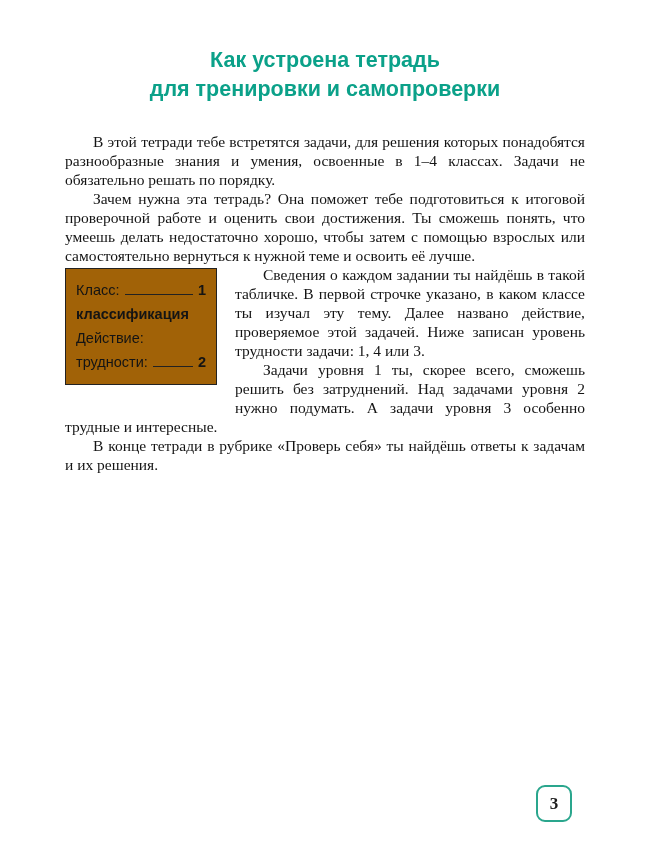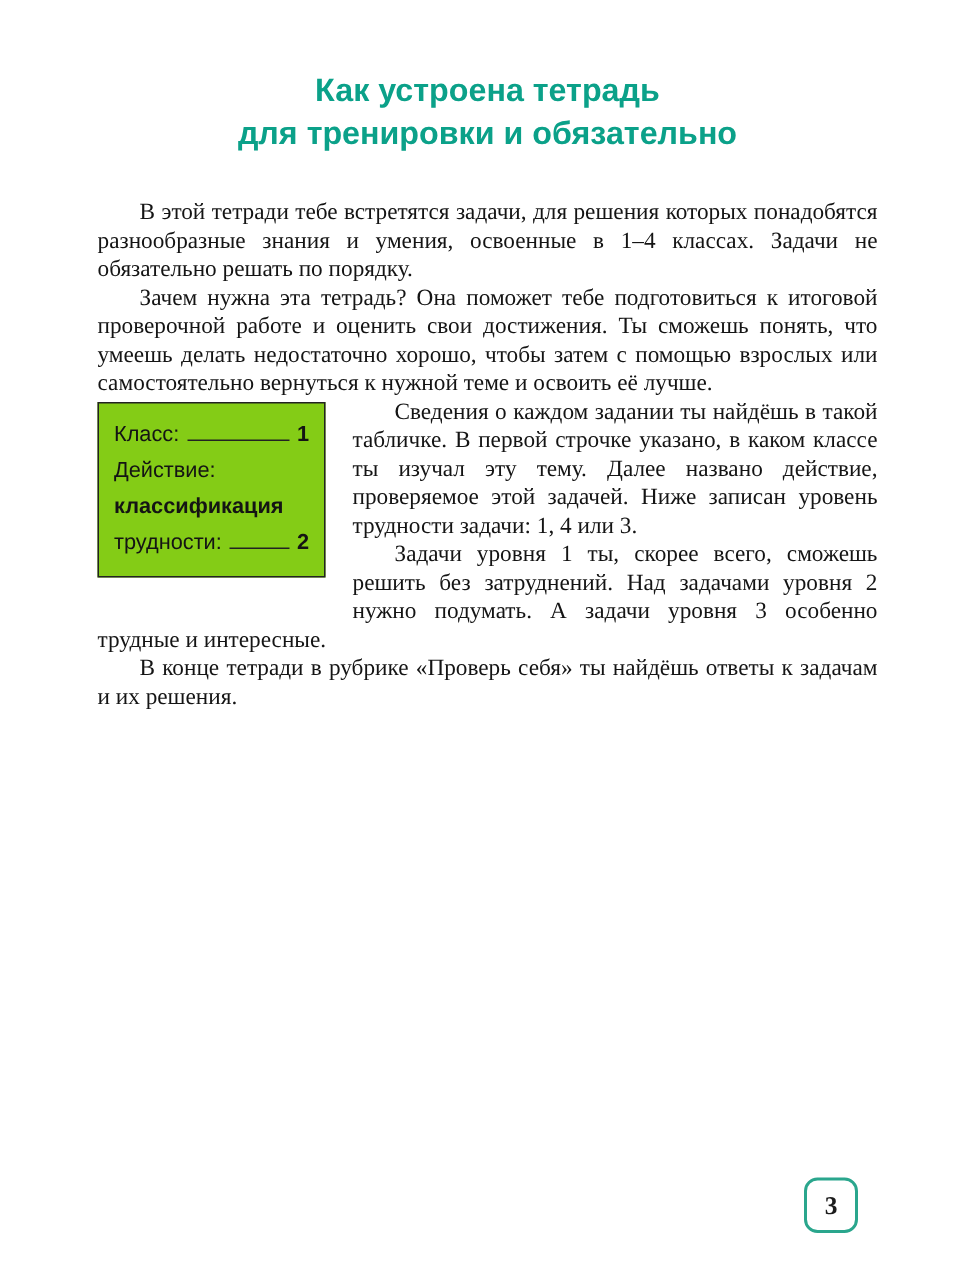--- a/index.html
+++ b/index.html
@@ -39,21 +39,21 @@
   .info-box {
     float: left;
     width: 152px;
     border: 1.5px solid #222222;
     padding: 9px 10px 10px 10px;
     margin: 3px 18px 22px 0;
     font-family: "Liberation Sans", sans-serif;
     font-size: 14.5px;
     line-height: 24px;
     color: #141414;
-    background: #84cc16;
+    background: #a16207;
   }
   .ib-line { display: flex; align-items: baseline; }
   .ib-line .blank {
     flex: 1 1 auto;
     min-width: 18px;
     height: 1em;
     border-bottom: 1.5px solid #222222;
     margin: 0 5px 2px 5px;
   }
   .ib-line b, .ib-bold { font-weight: bold; }
@@ -77,39 +77,39 @@
   }
 </style>
 </head>
 <body>
 
 <div class="page">
   <div class="content">
 
     <h1 class="title">
       <span class="title-line">Как устроена тетрадь</span>
-      <span class="title-line">для тренировки и обязательно</span>
+      <span class="title-line">для тренировки и самопроверки</span>
     </h1>
 
     <p class="para">В этой тетради тебе встретятся задачи, для решения которых понадобятся разнообразные знания и умения, освоенные в 1–4 классах. Задачи не обязательно решать по порядку.</p>
     <p class="para">Зачем нужна эта тетрадь? Она поможет тебе подготовиться к итоговой проверочной работе и оценить свои достижения. Ты сможешь понять, что умеешь делать недостаточно хорошо, чтобы затем с помощью взрослых или самостоятельно вернуться к нужной теме и освоить её лучше.</p>
 
     <div class="wrap-section">
 
       <div class="info-box">
         <div class="ib-line">
           <span>Класс:</span>
           <span class="blank"></span>
           <b>1</b>
         </div>
+        <div class="ib-line ib-bold">
+          <span>классификация</span>
+        </div>
         <div class="ib-line">
           <span>Действие:</span>
-        </div>
-        <div class="ib-line ib-bold">
-          <span>классификация</span>
         </div>
         <div class="ib-line">
           <span>трудности:</span>
           <span class="blank"></span>
           <b>2</b>
         </div>
       </div>
 
       <p class="para">Сведения о каждом задании ты найдёшь в такой табличке. В первой строчке указано, в каком классе ты изучал эту тему. Далее названо действие, проверяемое этой задачей. Ниже записан уровень трудности задачи: 1, 4 или 3.</p>
       <p class="para">Задачи уровня 1 ты, скорее всего, сможешь решить без затруднений. Над задачами уровня 2 нужно подумать. А задачи уровня 3 особенно трудные и интересные.</p>

